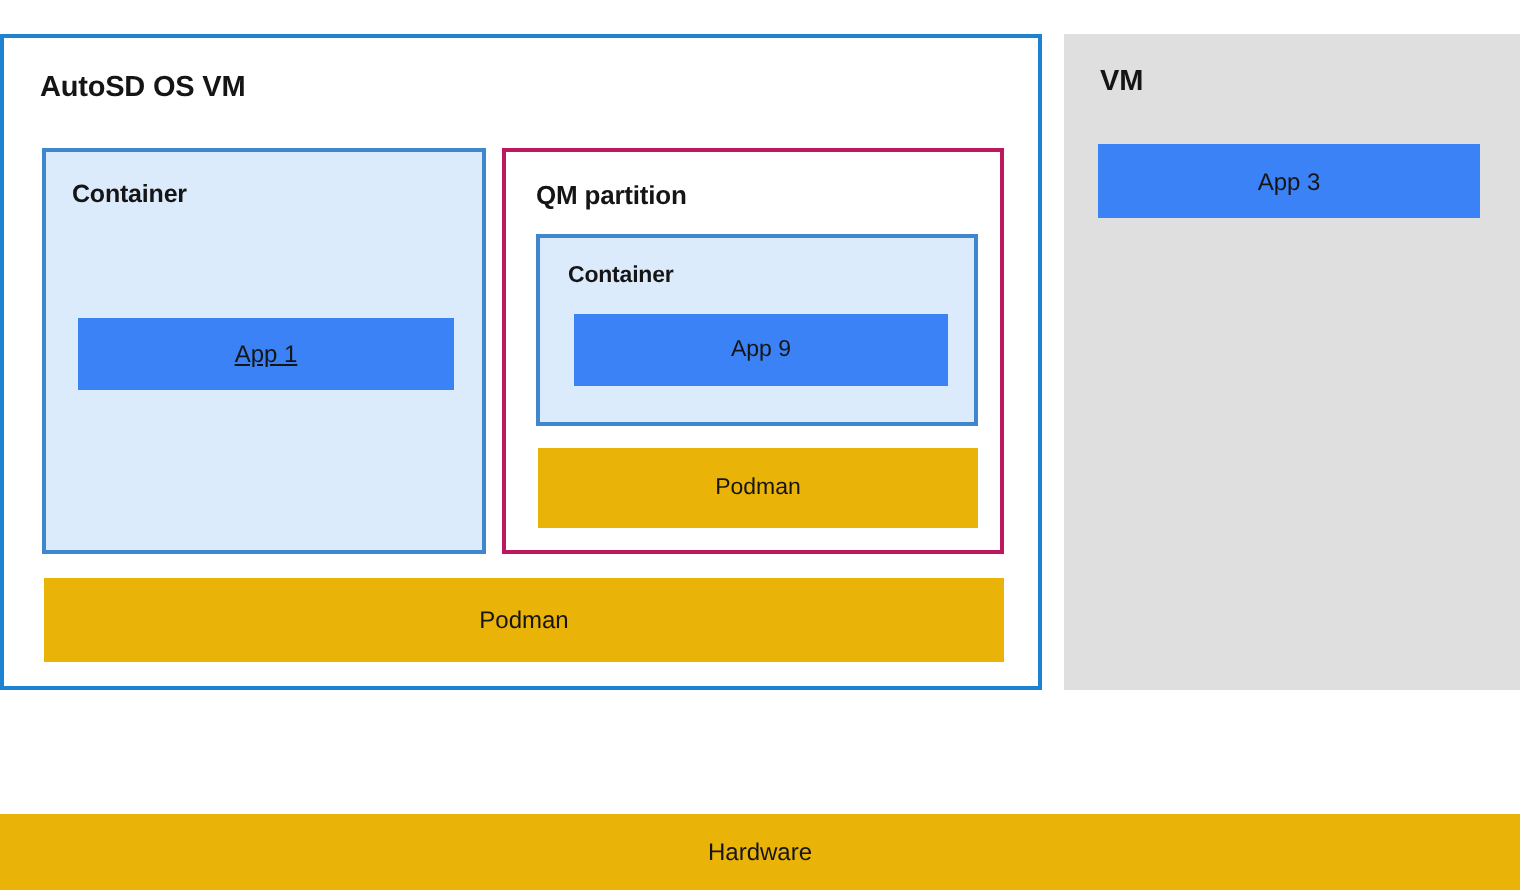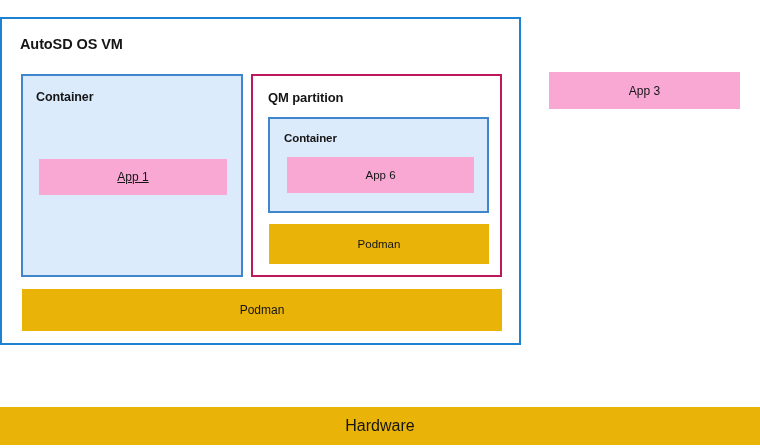--- a/index.html
+++ b/index.html
@@ -93,21 +93,21 @@
   }
   .container-2 {
     left: 15px;
     top: 41px;
     width: 221px;
     height: 96px;
   }
 
   
   .app-box {
-    background: #f9a8d4;
+    background: #3b82f6;
     display: flex;
     align-items: center;
     justify-content: center;
     font-size: 12px;
     color: #151515;
   }
   .app-1 {
     left: 16px;
     top: 83px;
     width: 188px;
@@ -156,21 +156,21 @@
     top: 340px;
     width: 760px;
     height: 38px;
     font-size: 12.5px;
   }
   .hardware-bar {
     left: 0px;
     top: 391px;
     width: 760px;
     height: 38px;
-    font-size: 16px;
+    font-size: 12px;
   }
 
   
   .vm-panel {
     left: 532px;
     top: 1px;
     width: 228px;
     height: 328px;
     background: #dfdfdf;
   }
@@ -197,29 +197,32 @@
     <div class="abs container-box container-1">
       <div class="panel-title title-container-1">Container</div>
       <div class="abs app-box app-1">App 1</div>
     </div>
 
     <div class="abs qm-partition">
       <div class="panel-title title-qm">QM partition</div>
 
       <div class="abs container-box container-2">
         <div class="panel-title title-container-2">Container</div>
-        <div class="abs app-box app-2">App 6</div>
+        <div class="abs app-box app-2">App 9</div>
       </div>
 
       <div class="abs gray-bar podman-qm">Podman</div>
     </div>
 
     <div class="abs gray-bar podman-outer">Podman</div>
   </div>
 
+  <div class="abs vm-panel">
+    <div class="panel-title title-vm">VM</div>
+  </div>
   <div class="abs app-box app-3">App 3</div>
 
 
   <div class="abs gray-bar hardware-bar">Hardware</div>
 
   <div class="abs watermark">539_RHIVOS_AutoSD_VMs_on_HW_0525</div>
 
 </div>
 
 </body></html>

